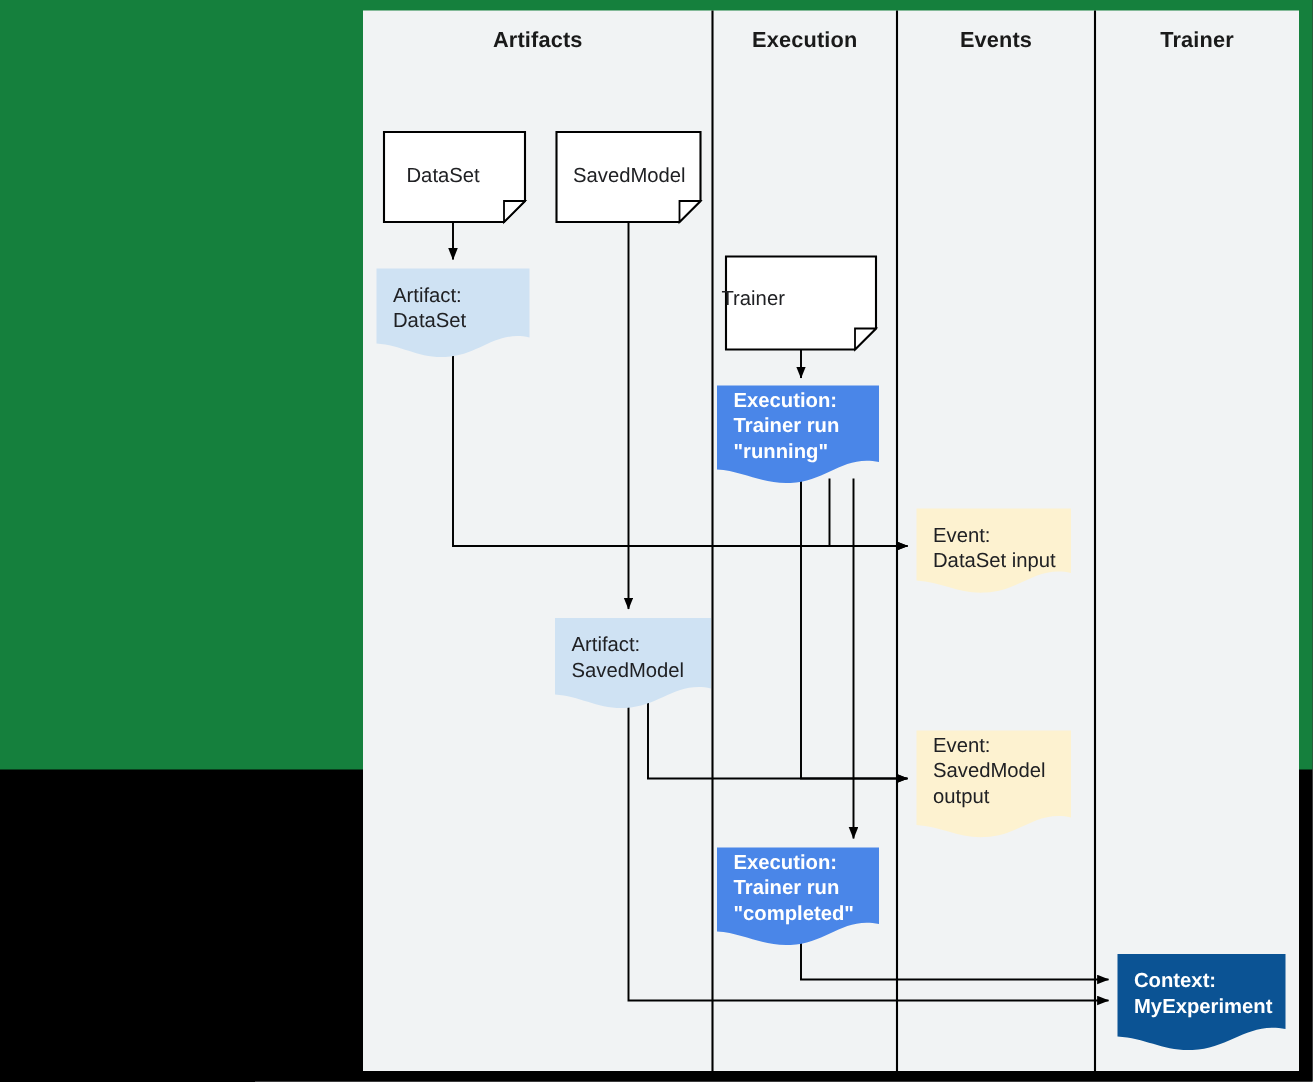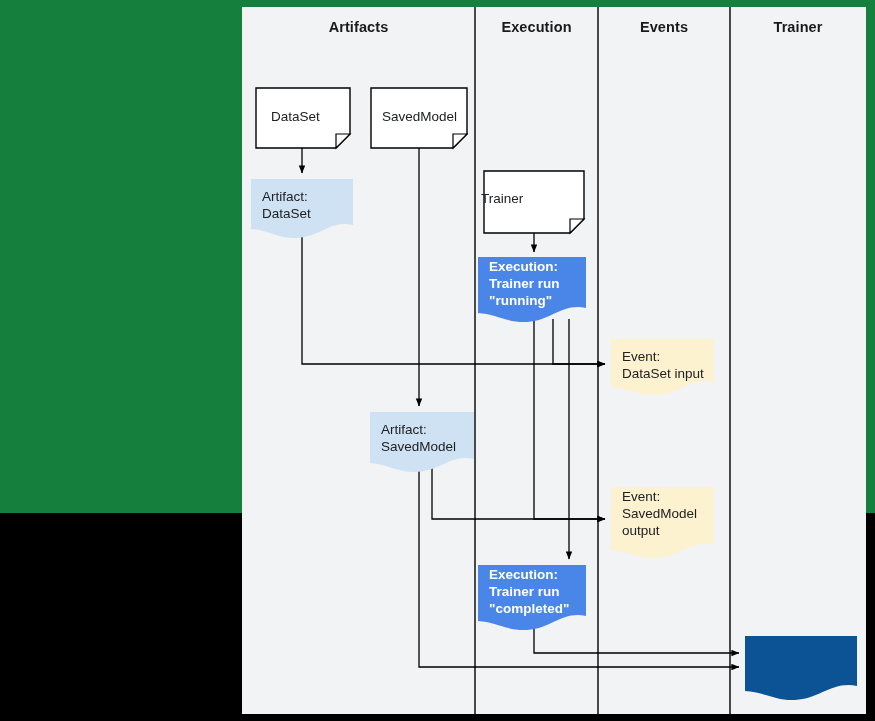--- a/index.html
+++ b/index.html
@@ -149,15 +149,17 @@
     <div class="node-label lbl-white" style="left:247px; top:559px;">Execution:
 Trainer run
 "completed"</div>
 
     <div class="node-label" style="left:380px; top:341px;">Event:
 DataSet input</div>
     <div class="node-label" style="left:380px; top:481px;">Event:
 SavedModel
 output</div>
 
+    <div class="node-label lbl-white" style="left:514px; top:638px;">Context:
+MyExperiment</div>
 
   </div>
 </div>
 
 </body></html>

